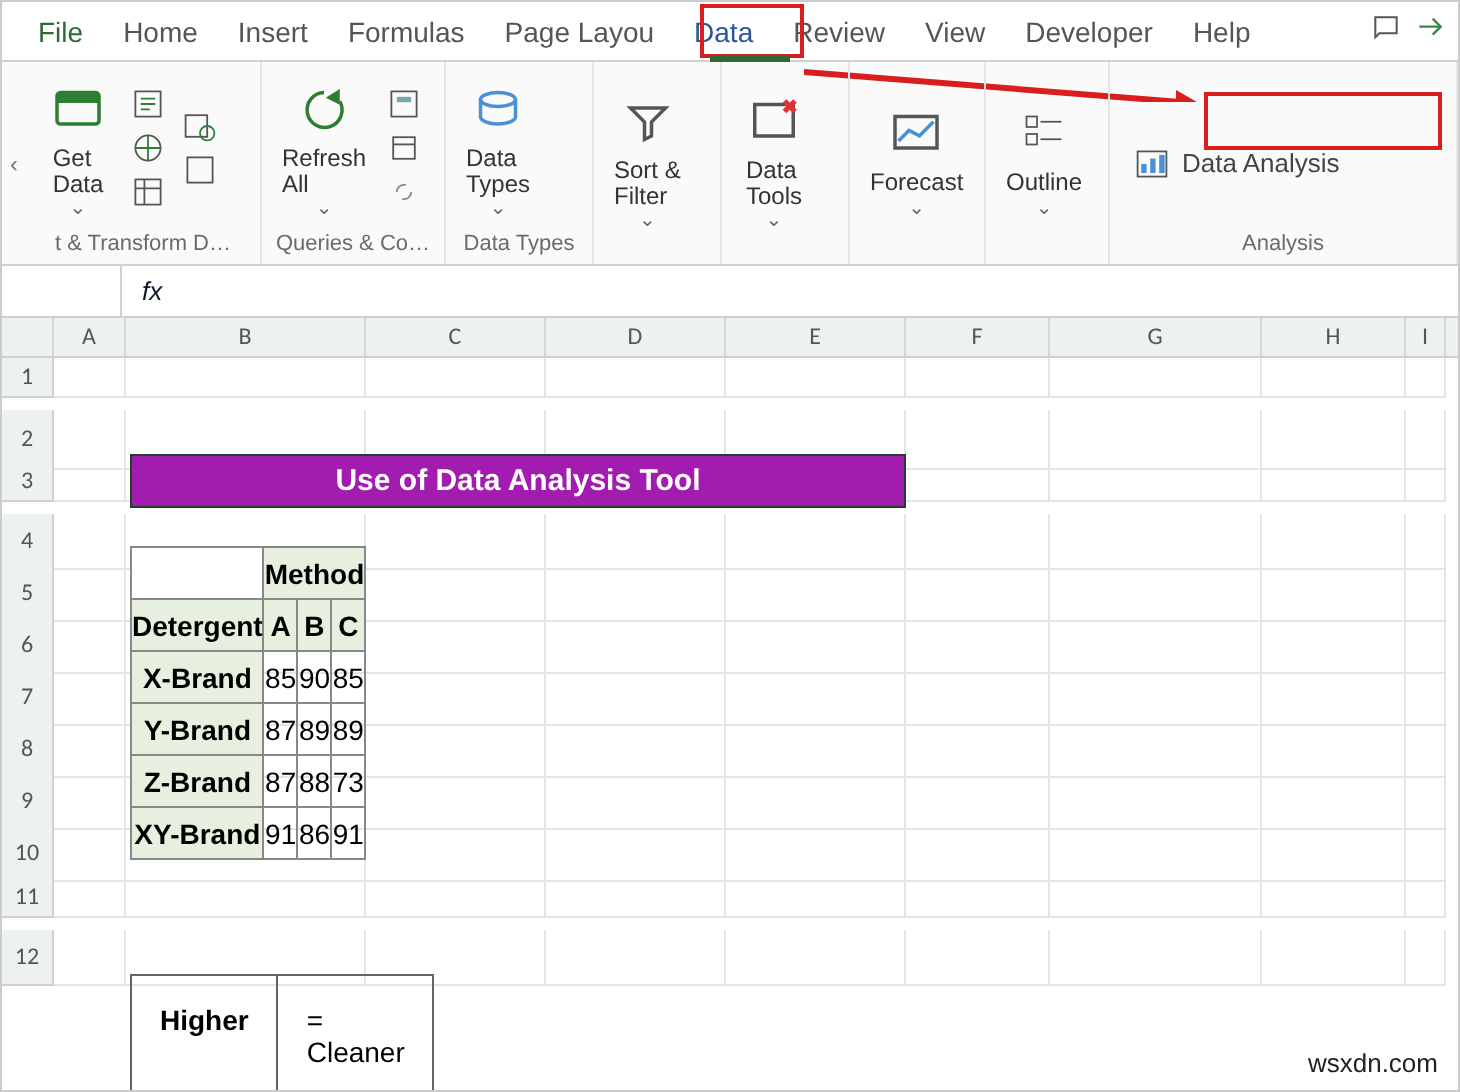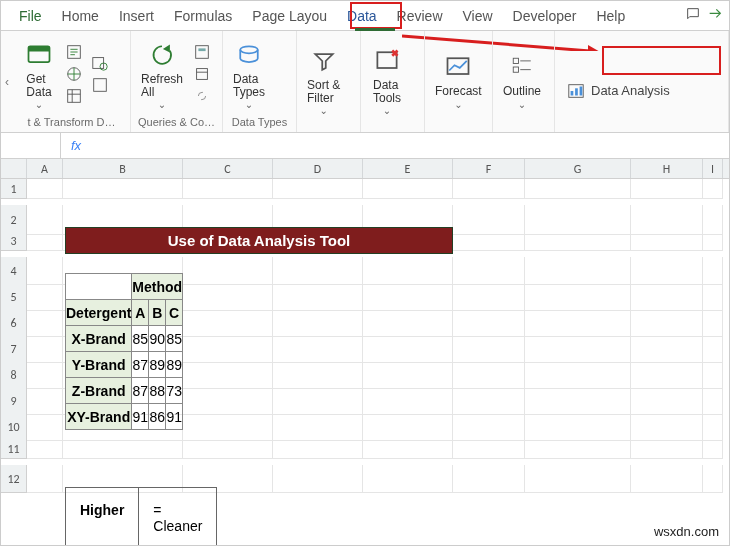--- a/index.html
+++ b/index.html
@@ -91,21 +91,21 @@
   
   .fbar{
     display:flex; align-items:center; height:26px; border-bottom:1px solid #d0d0d0;
   }
   .namebox{
     width:100px; height:100%; border-right:1px solid #d0d0d0; display:flex; align-items:center;
     padding:0 6px; font-size:13px; justify-content:space-between;
   }
   .namebox span.drop{ color:#888; font-size:10px;}
   .fbar .spacer{ width:60px; border-right:1px solid #d0d0d0; height:100%;}
-  .fx{ padding:0 10px; color:#3b82f6; font-style:italic; font-size:13px;}
+  .fx{ padding:0 10px; color:#0f172a; font-style:italic; font-size:13px;}
   .formula-input{ flex:1; border:none; outline:none; font-size:13px; padding:0 6px;}
   
   .sheet{
     display:flex; flex-direction:column;
     font-family: Calibri, Arial, sans-serif;
   }
   .colhdr{
     display:grid;
     grid-template-columns: 26px 36px 120px 90px 90px 90px 72px 106px 72px 20px;
     background:#eef1f2;
@@ -118,21 +118,21 @@
     display:grid;
     grid-template-columns: 26px 36px 120px 90px 90px 90px 72px 106px 72px 20px;
     grid-auto-rows: 26px;
   }
   .gridbody > div { border-right:1px solid #e5e5e5; border-bottom:1px solid #e5e5e5; }
   .rh{ background:#eef1f2; color:#555; font-size:12px; display:flex; align-items:center; justify-content:center; border-right:1px solid #d0d0d0 !important; border-bottom:1px solid #d0d0d0 !important;}
   
   .ws { position:absolute; left:27px; top:180px; }
   .title-banner{
     position:absolute; top:46px; left:37px; width:388px; height:27px;
-    background:#7f1d1d; color:#fff; font-weight:bold; font-size:15px;
+    background:#a21caf; color:#fff; font-weight:bold; font-size:15px;
     display:flex; align-items:center; justify-content:center;
     border:1px solid #233f24;
   }
   .tbl{
     position:absolute; top:92px; left:37px;
     border-collapse:collapse; font-size:14px;
   }
   .tbl th, .tbl td{
     border:1px solid #888; padding:4px 0; text-align:center; height:26px;
   }
@@ -342,20 +342,21 @@
       <div class="data-analysis-btn">
         <svg viewBox="0 0 20 20">
             <rect x="2" y="3" width="16" height="14" fill="none" stroke="#555"></rect>
             <rect x="4" y="10" width="3" height="5" fill="#4a90d9"></rect>
             <rect x="9" y="7" width="3" height="8" fill="#4a90d9"></rect>
             <rect x="14" y="5" width="3" height="10" fill="#4a90d9"></rect>
           </svg>
         <span>Data Analysis</span>
       </div>
     </div>
+    <div class="group-label">Analysis</div>
   </div>
 </div>
 <div class="analysis-highlight"></div>
 
 <div class="fbar">
   <div class="spacer"></div>
   <div class="fx">fx</div>
   <input class="formula-input" value="" style="">
 </div>
 

